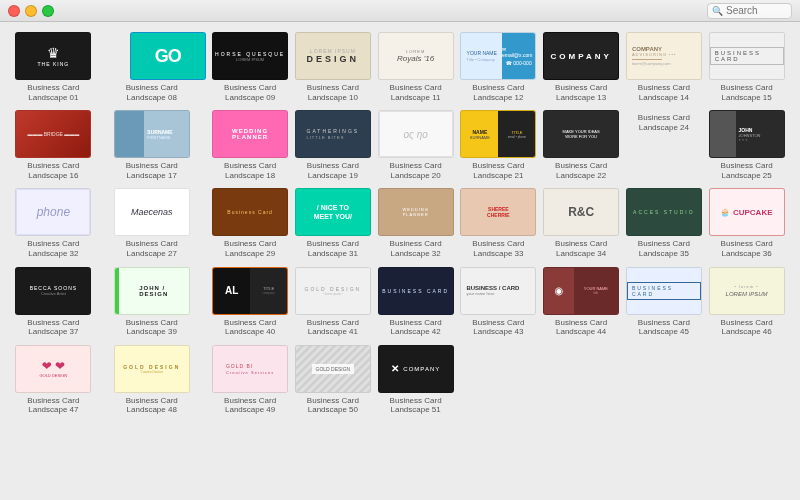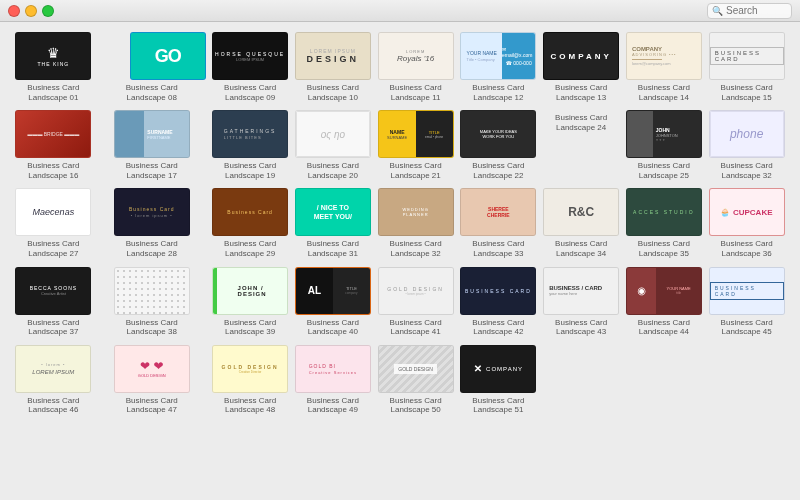--- a/index.html
+++ b/index.html
@@ -221,20 +221,28 @@
       <div style="width:40%;background:#6a9ab8;"></div>
       <div style="width:60%;background:#a8c5d8;display:flex;flex-direction:column;align-items:flex-start;justify-content:center;padding:3px;">
         <div style="font-size:5px;color:#fff;font-weight:bold;">SURNAME</div>
         <div style="font-size:4px;color:#ddeeff;">FIRSTNAME</div>
       </div>
     </div>
         </div>
         <div class="card-label">Business Card Landscape 17</div>
       </div>
       <div class="card-item">
+        <div class="card-thumb" style="background: rgb(255, 105, 180); color: rgb(255, 255, 255);">
+          <div style="display:flex;align-items:center;justify-content:center;width:100%;height:100%;background:#ff69b4;">
+      <div style="font-size:6px;color:#fff;font-weight:bold;text-align:center;letter-spacing:1px;">WEDDING<br>PLANNER</div>
+    </div>
+        </div>
+        <div class="card-label">Business Card Landscape 18</div>
+      </div>
+      <div class="card-item">
         <div class="card-thumb" style="background: rgb(44, 62, 80); color: rgb(204, 204, 204);">
           <div style="display:flex;align-items:center;justify-content:center;width:100%;height:100%;background:#2c3e50;">
       <div style="font-size:5px;color:#ccc;letter-spacing:2px;">GATHERINGS<br><span style="font-size:4px;letter-spacing:1px;color:#aaa;">LITTLE BITES</span></div>
     </div>
         </div>
         <div class="card-label">Business Card Landscape 19</div>
       </div>
       <div class="card-item">
         <div class="card-thumb" style="background: rgb(248, 248, 248); color: rgb(170, 170, 170);">
           <div style="display:flex;align-items:center;justify-content:center;width:100%;height:100%;background:#f8f8f8;border:0.5px solid #e0e0e0;">
@@ -292,28 +300,20 @@
       </div>
       <div class="card-item">
         <div class="card-thumb" style="background: rgb(255, 255, 255); color: rgb(51, 51, 68);">
           <div style="display:flex;align-items:center;justify-content:center;width:100%;height:100%;background:#fff;">
       <div style="font-size:9px;color:#334;font-style:italic;">Maecenas</div>
     </div>
         </div>
         <div class="card-label">Business Card Landscape 27</div>
       </div>
       <div class="card-item">
-        <div class="card-thumb" style="background: rgb(26, 26, 46); color: rgb(204, 170, 85);">
-          <div style="display:flex;align-items:center;justify-content:center;width:100%;height:100%;background:#1a1a2e;">
-      <div style="font-size:5px;color:#ccaa55;letter-spacing:1px;text-align:center;">Business Card<br><span style="font-size:4px;color:#888;">• lorem ipsum •</span></div>
-    </div>
-        </div>
-        <div class="card-label">Business Card Landscape 28</div>
-      </div>
-      <div class="card-item">
         <div class="card-thumb" style="background: rgb(122, 58, 16); color: rgb(240, 192, 96);">
           <div style="display:flex;align-items:center;justify-content:center;width:100%;height:100%;background:#7a3a10;">
       <div style="font-size:5px;color:#f0c060;letter-spacing:1px;">Business Card</div>
     </div>
         </div>
         <div class="card-label">Business Card Landscape 29</div>
       </div>
       <div class="card-item">
         <div class="card-thumb" style="background: rgb(0, 212, 170); color: rgb(255, 255, 255);">
           <div style="display:flex;align-items:center;justify-content:center;width:100%;height:100%;background:#00d4aa;padding:3px;">
@@ -365,27 +365,20 @@
       <div class="card-item">
         <div class="card-thumb" style="background: rgb(26, 26, 26); color: rgb(255, 255, 255);">
           <div style="display:flex;flex-direction:column;align-items:center;justify-content:center;width:100%;height:100%;background:#1a1a1a;">
       <div style="font-size:5px;color:#fff;letter-spacing:1px;">BECCA SOONS</div>
       <div style="font-size:4px;color:#888;">Creative Artist</div>
     </div>
         </div>
         <div class="card-label">Business Card Landscape 37</div>
       </div>
       <div class="card-item">
-        <div class="card-thumb" style="background: rgb(245, 245, 245); color: rgb(170, 170, 170);">
-          <div style="width:100%;height:100%;background:#f5f5f5;background-image:radial-gradient(circle,#ccc 1px,transparent 1px);background-size:6px 6px;display:flex;align-items:center;justify-content:center;">
-    </div>
-        </div>
-        <div class="card-label">Business Card Landscape 38</div>
-      </div>
-      <div class="card-item">
         <div class="card-thumb" style="background: rgb(232, 255, 224); color: rgb(34, 34, 34);">
           <div style="display:flex;align-items:center;justify-content:center;width:100%;height:100%;background:#f0fff0;border-left:4px solid #44cc44;">
       <div style="font-size:6px;color:#222;font-weight:bold;letter-spacing:1px;">JOHN /<br>DESIGN</div>
     </div>
         </div>
         <div class="card-label">Business Card Landscape 39</div>
       </div>
       <div class="card-item">
         <div class="card-thumb" style="background: #f97316; color: rgb(255, 255, 255); text-align: center;">
           <div style="display:flex;width:100%;height:100%;">

